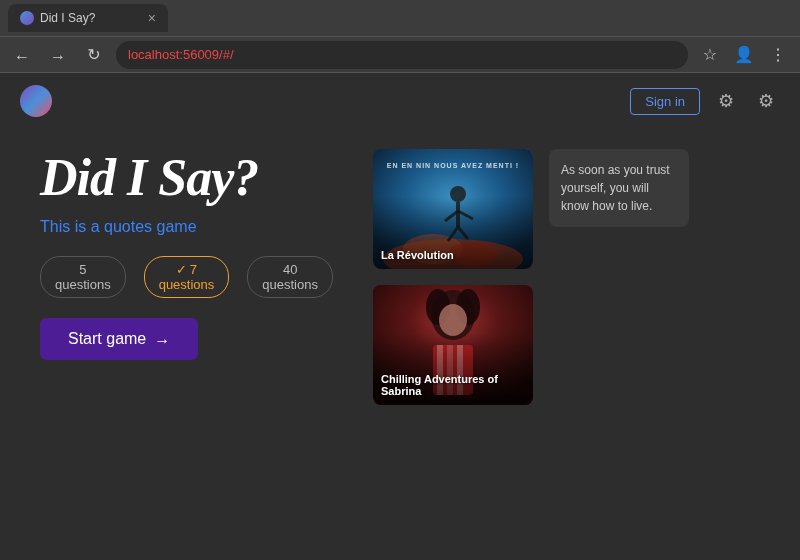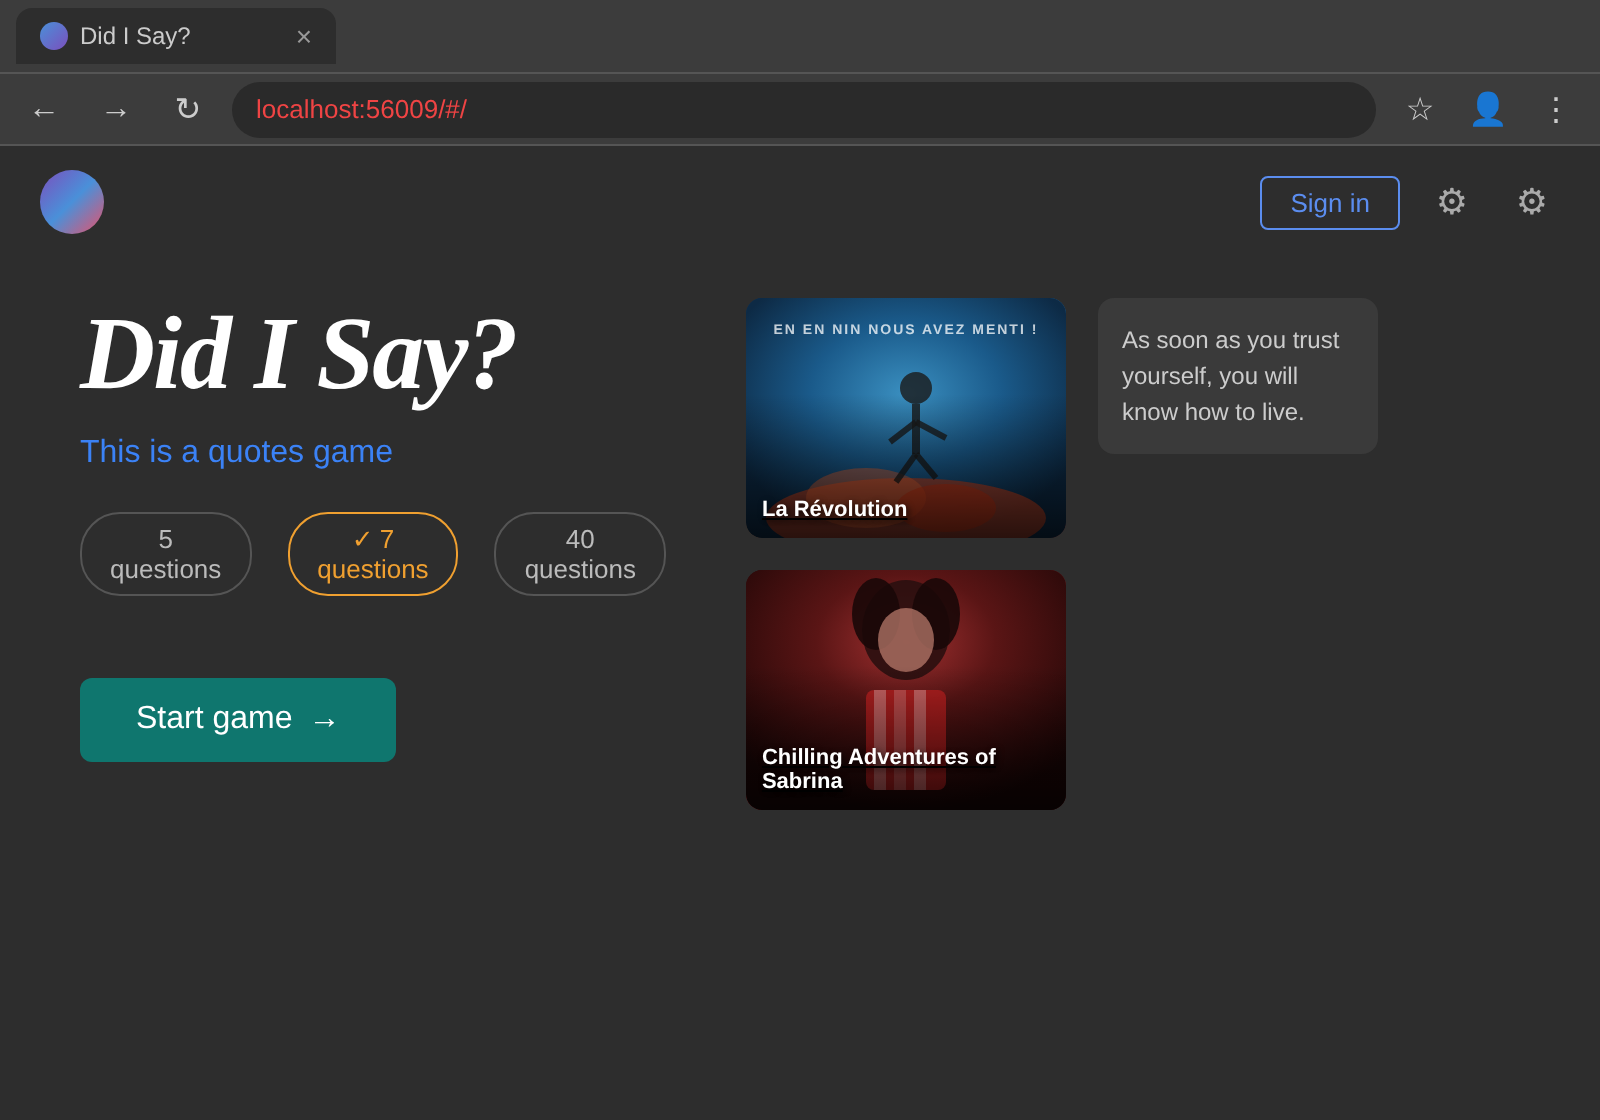--- a/index.html
+++ b/index.html
@@ -209,32 +209,31 @@
       color: #f0a030;
       background: transparent;
     }
 
     .q-option-check {
       color: #f0a030;
       margin-right: 3px;
     }
 
     .start-btn {
-      background: #0f766e;
+      background: #4c1d95;
       color: white;
       border: none;
       padding: 12px 28px;
       border-radius: 6px;
       font-size: 16px;
       cursor: pointer;
       display: inline-flex;
       align-items: center;
       gap: 8px;
       width: fit-content;
-      margin-top: 21px;
     }
 
     
     .right-panel {
       flex: 1;
       display: flex;
       gap: 16px;
     }
 
     .cards-column {
@@ -244,21 +243,20 @@
     }
 
     .show-card {
       width: 160px;
       height: 120px;
       border-radius: 8px;
       overflow: hidden;
       position: relative;
       background: #444;
       flex-shrink: 0;
-      text-decoration: underline;
     }
 
     .show-card-inner {
       width: 100%;
       height: 100%;
       display: flex;
       align-items: flex-end;
       padding: 8px;
       background: linear-gradient(to bottom, transparent 40%, rgba(0,0,0,0.7) 100%);
       position: relative;

